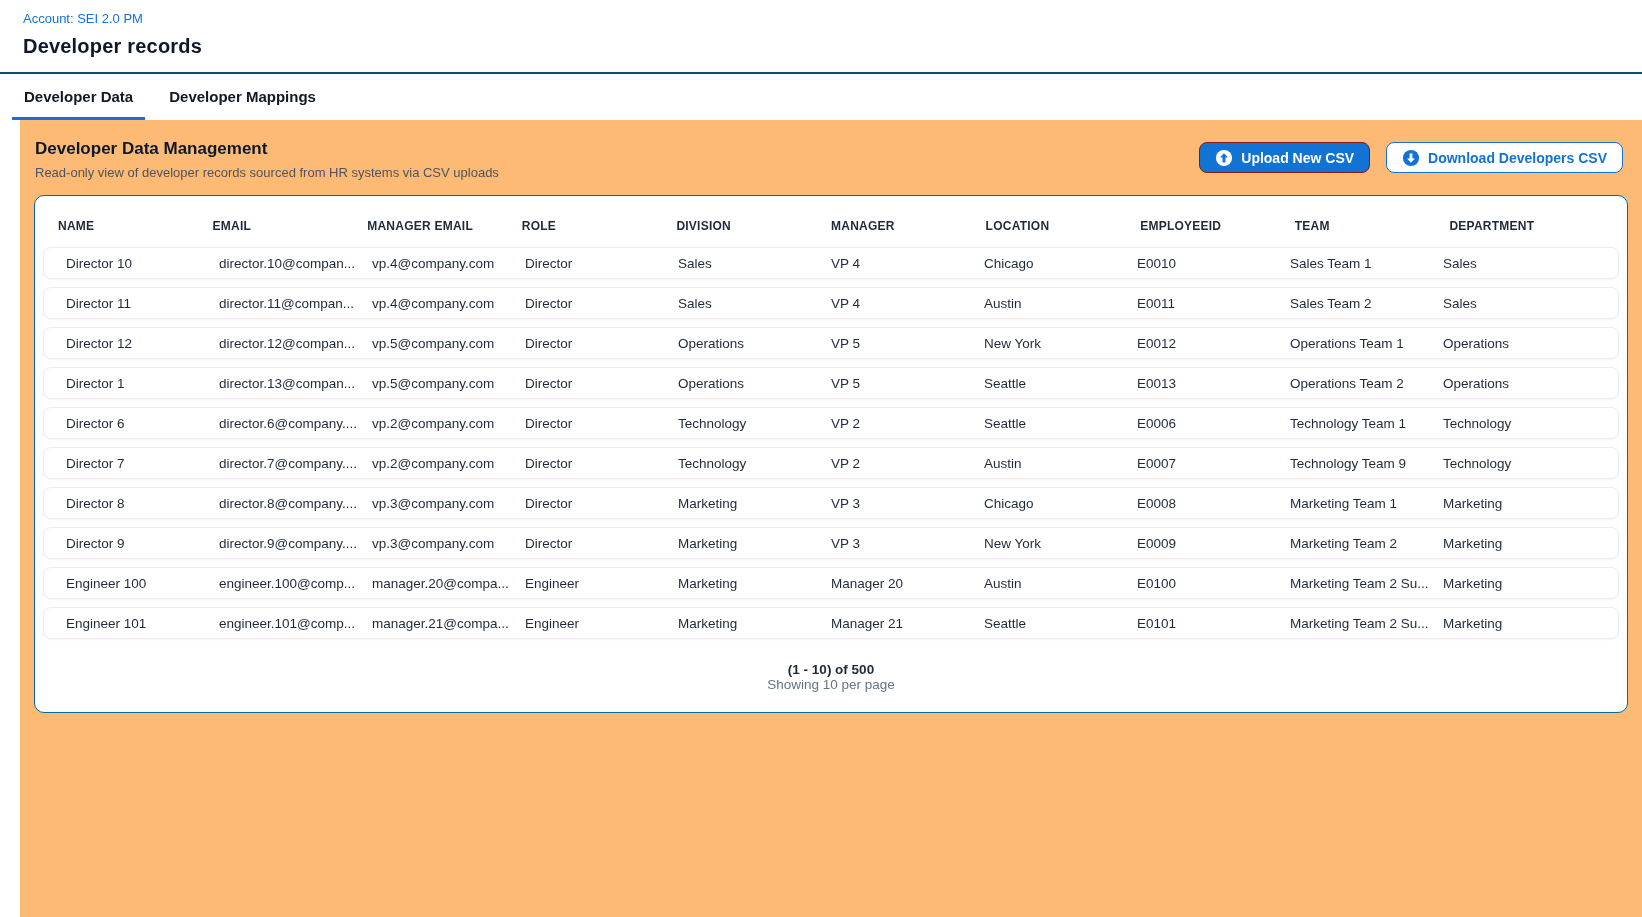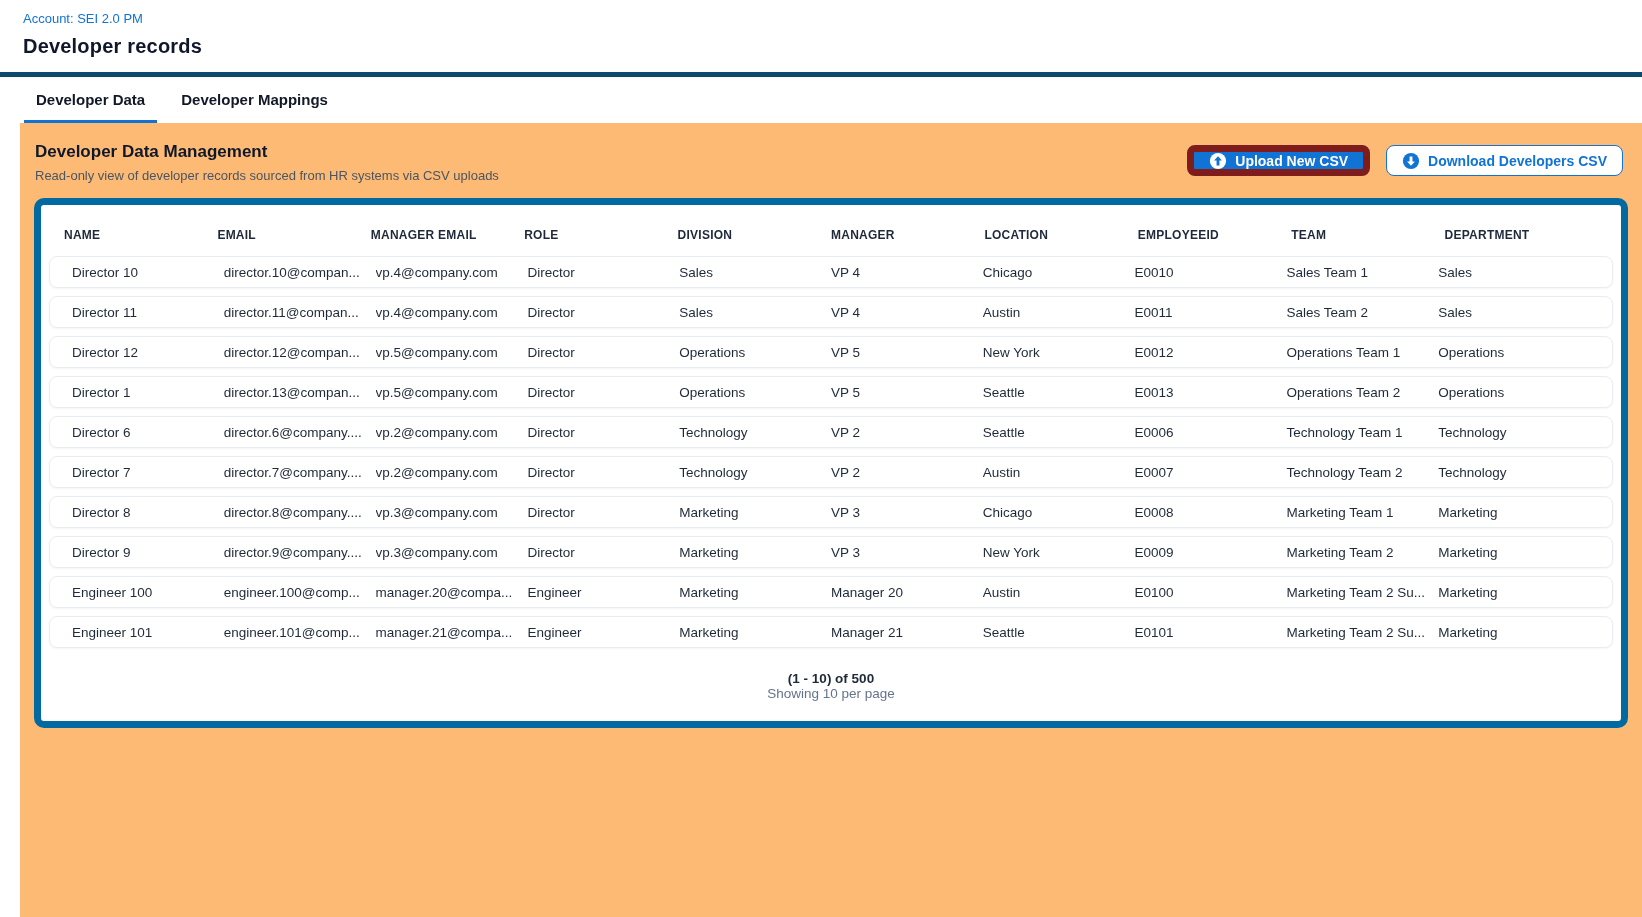--- a/index.html
+++ b/index.html
@@ -18,24 +18,24 @@
     font-size: 13px;
     font-weight: 500;
     text-decoration: none;
     margin-bottom: 9px;
     cursor: pointer;
   }
   .page-title { font-size: 20px; font-weight: 700; color: #0f172a; letter-spacing: .2px; }
 
   
   .tabbar {
-    border-top: 5px solid #0c4a6e;
-    background: #ffffff;
-    display: flex;
-    padding: 0 24px;
+    border-top: 2px solid #0c4a6e;
+    background: #ffffff;
+    display: flex;
+    padding: 0 12px;
   }
   .tab {
     font-size: 15px;
     font-weight: 700;
     color: #111827;
     padding: 14px 12px 12px;
     border-bottom: 3px solid transparent;
     cursor: pointer;
     margin-right: 12px;
     white-space: nowrap;
@@ -64,28 +64,28 @@
     gap: 8px;
     height: 31px;
     padding: 0 15px;
     border-radius: 8px;
     font-size: 14px;
     font-weight: 700;
     font-family: inherit;
     cursor: pointer;
     white-space: nowrap;
   }
-  .btn-primary { background: #1173d4; border: 7px solid #7f1d1d; color: #ffffff; }
+  .btn-primary { background: #1173d4; border: 1px solid #7f1d1d; color: #ffffff; }
   .btn-outline { background: #ffffff; border: 1.5px solid #1173d4; color: #1173d4; }
   .btn svg { flex: 0 0 auto; }
 
   
   .table-card {
     background: #ffffff;
-    border: 7px solid #0369a1;
+    border: 1px solid #0369a1;
     border-radius: 10px;
     padding: 8px 8px 0;
   }
   .col-grid { display: grid; grid-template-columns: repeat(10, 1fr); }
   .table-colhead {
     padding: 15px 15px 14px;
     font-size: 12px;
     font-weight: 600;
     color: #1e293b;
     letter-spacing: .02em;
@@ -268,21 +268,21 @@
         </div>
         <div class="table-row col-grid">
           <div>Director 7</div>
           <div>director.7@company....</div>
           <div>vp.2@company.com</div>
           <div>Director</div>
           <div>Technology</div>
           <div>VP 2</div>
           <div>Austin</div>
           <div>E0007</div>
-          <div>Technology Team 2</div>
+          <div>Technology Team 9</div>
           <div>Technology</div>
         </div>
         <div class="table-row col-grid">
           <div>Director 8</div>
           <div>director.8@company....</div>
           <div>vp.3@company.com</div>
           <div>Director</div>
           <div>Marketing</div>
           <div>VP 3</div>
           <div>Chicago</div>

